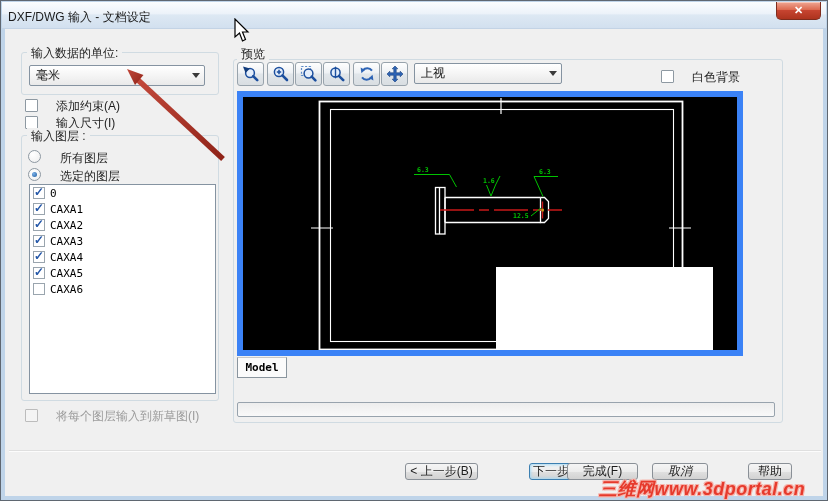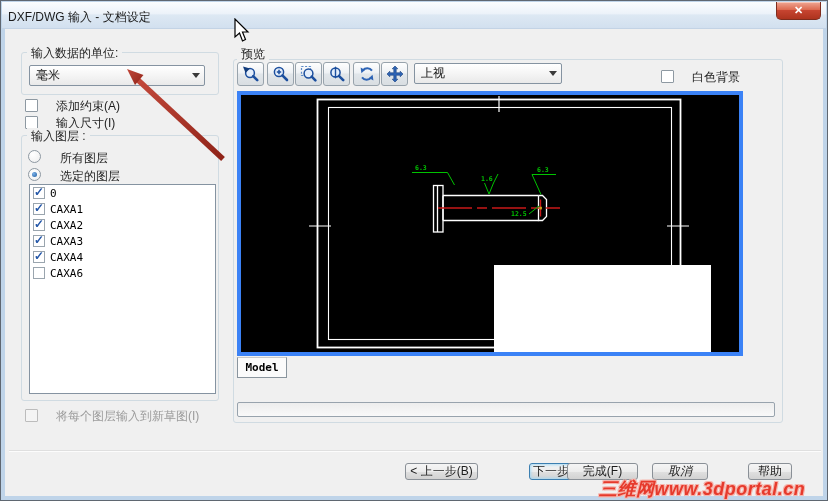--- a/index.html
+++ b/index.html
@@ -52,21 +52,21 @@
              background:#fff; border:1px solid #8593a1; overflow:hidden; }
   .lrow { height:16px; display:flex; align-items:center; padding-left:3px; }
   .lcb { width:12px; height:12px; border:1px solid #9aa5ae; background:#fff; position:relative; flex:none; margin-right:5px; }
   .lcb.checked::after { content:"✓"; position:absolute; left:0px; top:-3px; font-size:12px; font-weight:bold; color:#2457a8; }
   .lname { font-family:"DejaVu Sans Mono", monospace; font-size:11px; color:#000; }
 
   .tbtn { position:absolute; top:61px; width:27px; height:24px; border:1px solid #98a3ac; border-radius:3px;
           background:linear-gradient(180deg,#fefefe 0%,#eef1f4 45%,#e1e6ea 50%,#d9dee2 100%);
           display:flex; align-items:center; justify-content:center; }
   .canvas { position:absolute; left:236px; top:90px; width:506px; height:265px; background:#000;
-            border:4px solid #3b82f6; overflow:hidden; }
+            border:6px solid #3b82f6; overflow:hidden; }
   .model-tab { position:absolute; left:236px; top:356px; width:50px; height:21px;
                background:#fbfbfb; border:1px solid #8a959e; border-top-color:#c9c9c9;
                font-family:"DejaVu Sans Mono", monospace; font-size:11px; font-weight:600;
                display:flex; align-items:center; justify-content:center; color:#000; }
   .progress { position:absolute; left:236px; top:401px; width:538px; height:15px;
               border:1px solid #98a3ad; border-radius:2px;
               background:linear-gradient(180deg,#ededed,#f9f9f9); }
   .separator { position:absolute; left:8px; top:449px; width:812px; height:2px;
                border-top:1px solid #dfdfdf; border-bottom:1px solid #fcfcfc; }
 
@@ -127,20 +127,24 @@
         <span class="lcb checked"></span>
         <span class="lname">CAXA2</span>
       </div>
     <div class="lrow">
         <span class="lcb checked"></span>
         <span class="lname">CAXA3</span>
       </div>
     <div class="lrow">
         <span class="lcb checked"></span>
         <span class="lname">CAXA4</span>
+      </div>
+    <div class="lrow">
+        <span class="lcb checked"></span>
+        <span class="lname">CAXA5</span>
       </div>
     <div class="lrow">
         <span class="lcb"></span>
         <span class="lname">CAXA6</span>
       </div>
   </div>
 
   <div class="cb disabled" style="left:24px; top:408px;"></div>
   <span class="ctext disabled" style="left:41px; top:407px;">将每个图层输入到新草图(I)</span>
 

